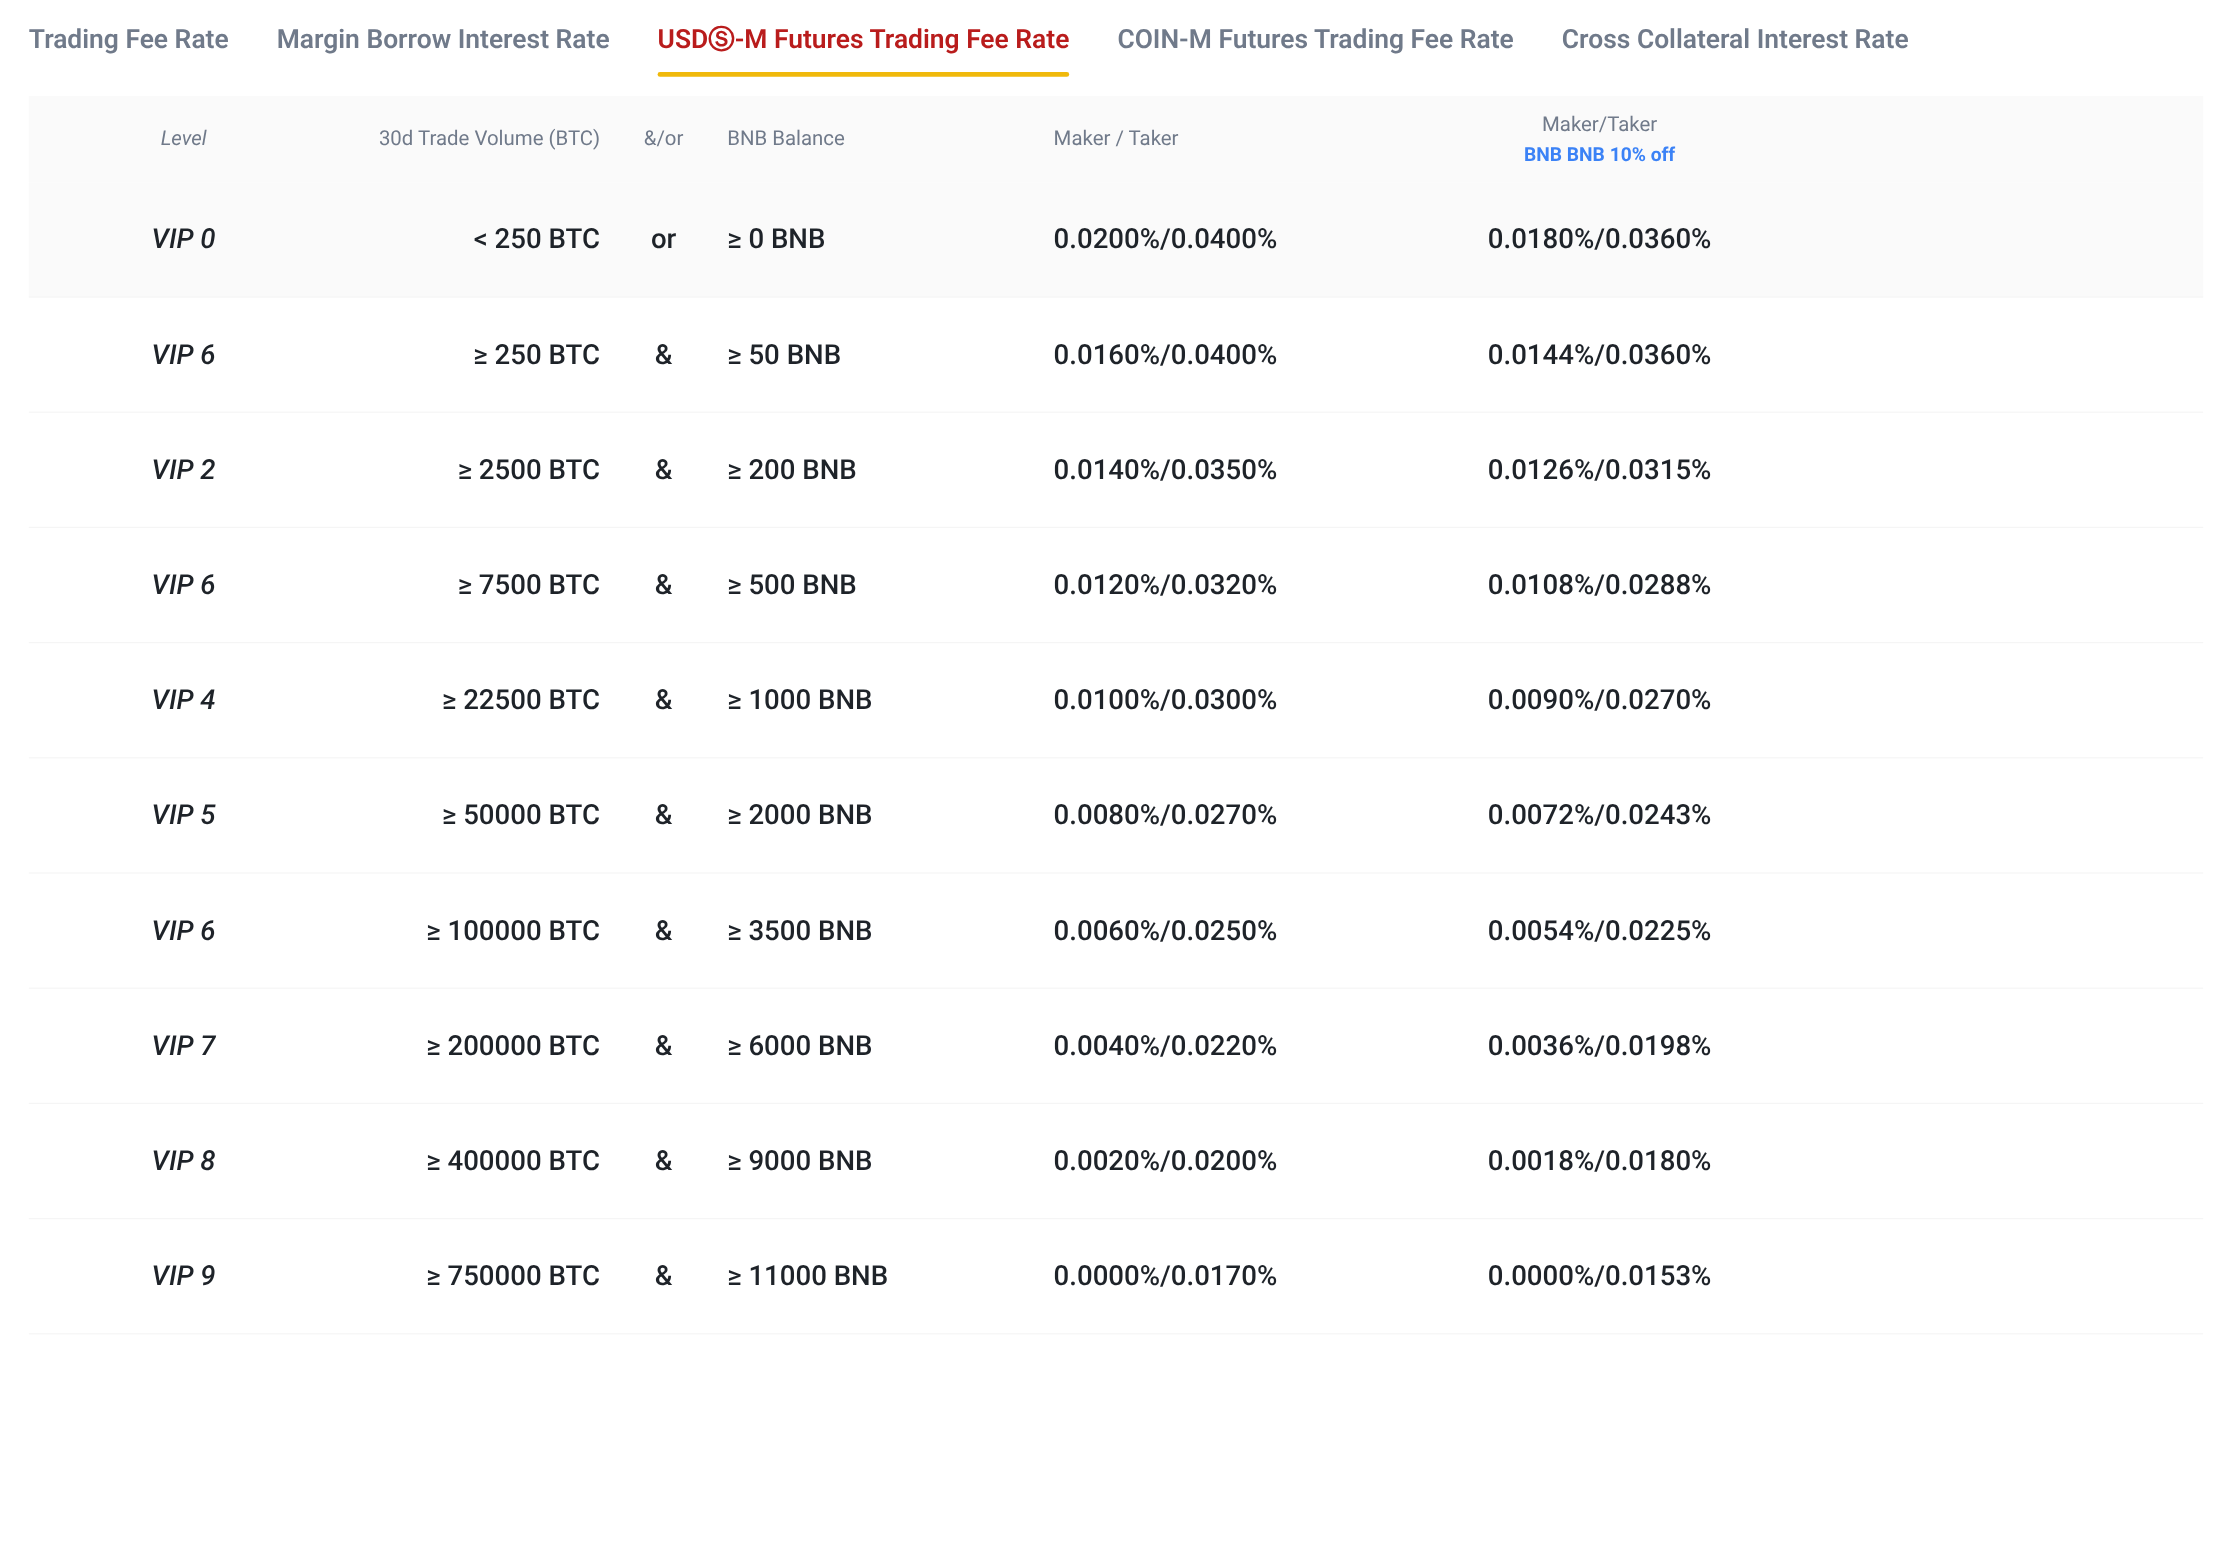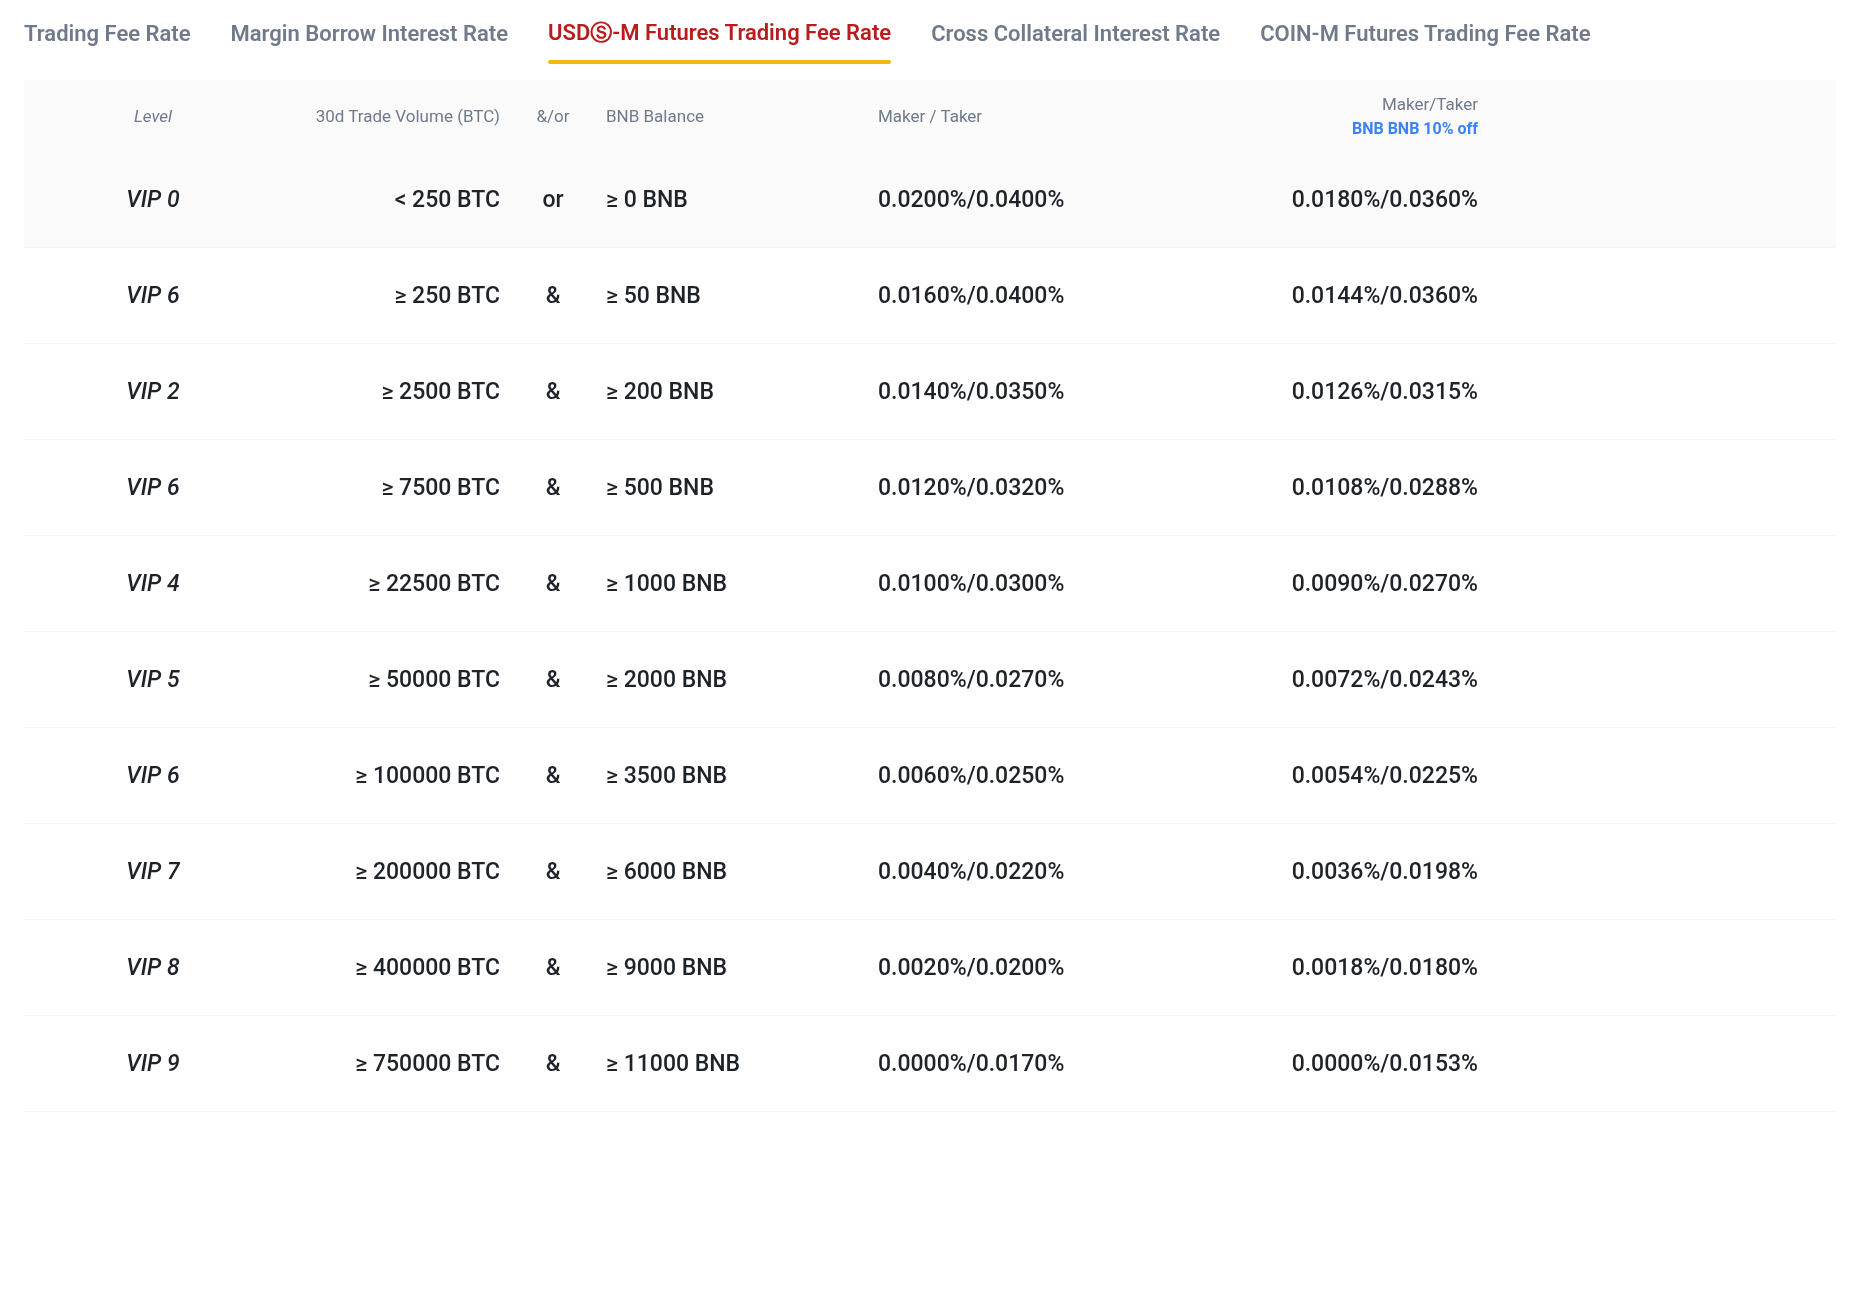--- a/index.html
+++ b/index.html
@@ -66,21 +66,21 @@
     font-weight: 500;
   }
   .row.highlight {
     background: #fafafa;
   }
   .col-level   { text-align: center; font-style: italic; }
   .col-volume  { text-align: right; padding-right: 8px; }
   .col-andor   { text-align: center; }
   .col-bnb     { text-align: left; padding-left: 8px; }
   .col-maker   { text-align: left; padding-left: 20px; }
-  .col-makerbnb{ text-align: right; padding-left: 20px; }
+  .col-makerbnb{ text-align: center; padding-left: 20px; }
 
   .header-sub {
     color: #3b82f6;
     font-weight: 700;
     font-size: 16px;
     margin-top: 4px;
     display: block;
   }
   .header-stack {
     display: flex;
@@ -88,22 +88,22 @@
     line-height: 1.3;
   }
 </style>
 </head>
 <body>
 
 <div class="tabs">
   <div class="tab">Trading Fee Rate</div>
   <div class="tab">Margin Borrow Interest Rate</div>
   <div class="tab active">USDⓈ-M Futures Trading Fee Rate</div>
+  <div class="tab">COIN-M Futures Trading Fee Rate</div>
   <div class="tab">Cross Collateral Interest Rate</div>
-  <div class="tab">COIN-M Futures Trading Fee Rate</div>
 </div>
 
 <div class="table">
 
   <div class="row header-row">
     <div class="col-level">Level</div>
     <div class="col-volume">30d Trade Volume (BTC)</div>
     <div class="col-andor">&amp;/or</div>
     <div class="col-bnb">BNB Balance</div>
     <div class="col-maker">Maker / Taker</div>

